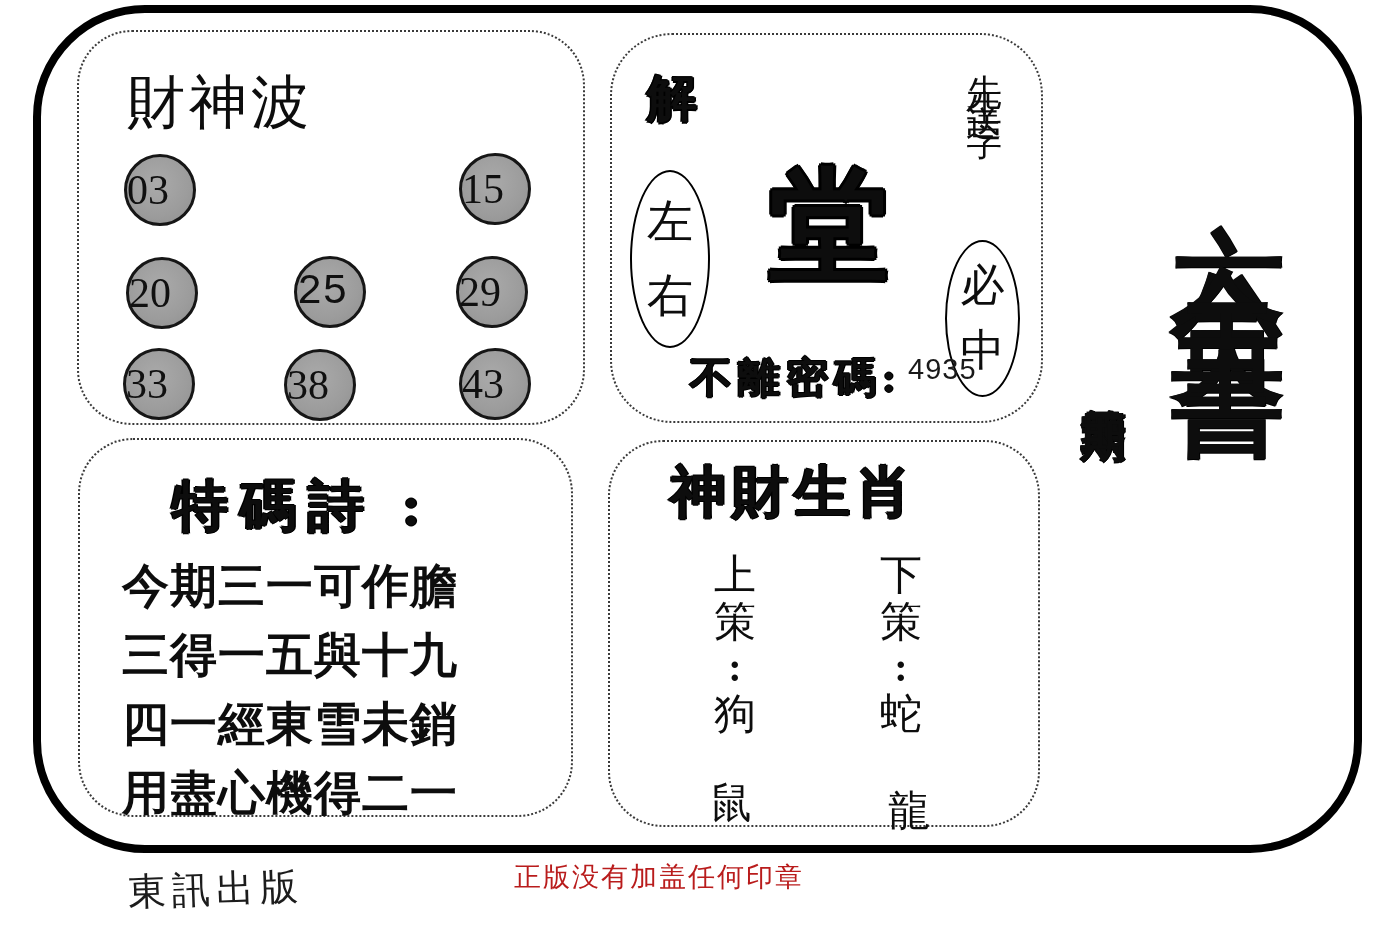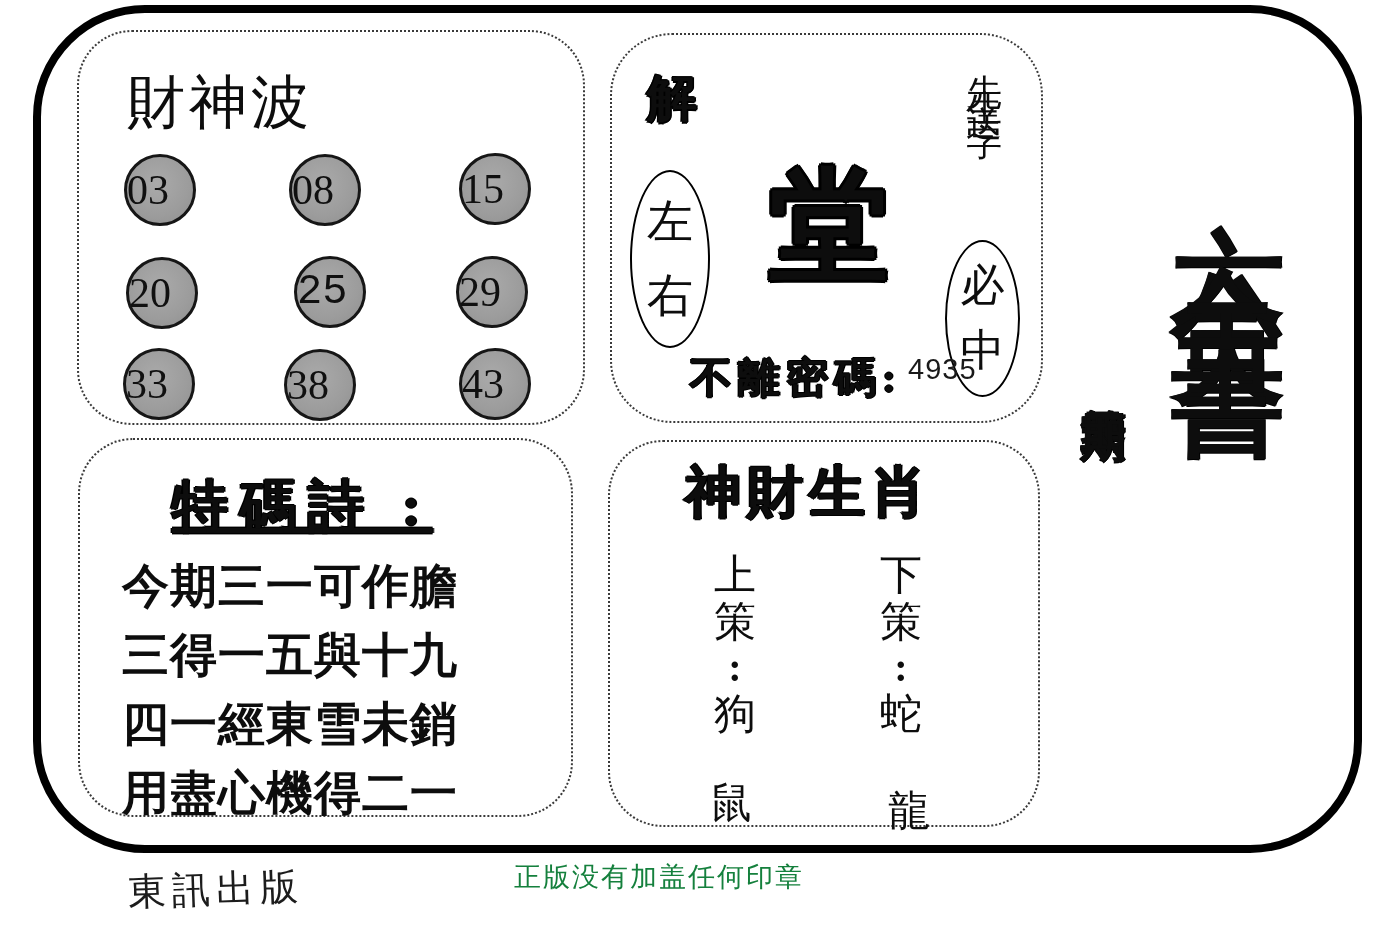--- a/index.html
+++ b/index.html
@@ -75,31 +75,30 @@
     font-weight:bold;
     text-shadow:1.2px 0 #000,-1.2px 0 #000,0 1.2px #000,0 -1.2px #000;
   }
   .code-value{ font-family:var(--sans); font-size:29px; line-height:1; margin-left:6px; margin-bottom:15px; letter-spacing:1px; color:#1a1a1a;}
 
   
   .poem-title{
     position:absolute; left:92px; top:38px; font-size:56px; line-height:1; letter-spacing:12px;
     font-weight:bold;
     text-shadow:1.4px 0 #000,-1.4px 0 #000,0 1.4px #000,0 -1.4px #000;
-    text-decoration:underline;
   }
   .poem-lines{
     position:absolute; left:42px; top:112px;
     font-size:47px; line-height:69px; font-weight:bold; letter-spacing:1px;
     font-family:var(--serif);
   }
 
   
   .zodiac-title{
-    position:absolute; left:75px; top:22px; font-size:56px; line-height:1; letter-spacing:6px;
+    position:absolute; left:60px; top:22px; font-size:56px; line-height:1; letter-spacing:6px;
     font-weight:bold;
     text-shadow:1.4px 0 #000,-1.4px 0 #000,0 1.4px #000,0 -1.4px #000;
   }
   .z-col{
     position:absolute; top:112px; display:flex; flex-direction:column; align-items:center; gap:5px;
     font-size:42px; line-height:1; font-family:var(--serif);
   }
   .z-col .colon{ font-weight:bold; font-size:40px; }
   .z-col-upper{ left:104px; }
   .z-col-lower{ left:270px; }
@@ -131,36 +130,33 @@
     text-shadow:2px 0 var(--red),-2px 0 var(--red),0 2px var(--red),0 -2px var(--red),
                 1.5px 1.5px var(--red),-1.5px 1.5px var(--red),1.5px -1.5px var(--red),-1.5px -1.5px var(--red);
   }
   .publisher{
     position:absolute; left:128px; top:870px; z-index:7;
     font-size:38px; line-height:1; letter-spacing:6px; color:#1c1c1c;
     transform:rotate(-2deg); font-family:var(--serif);
   }
   .stamp-note{
     position:absolute; left:514px; top:864px; z-index:7;
-    font-size:27px; line-height:1; letter-spacing:2px; color:#15803d;
+    font-size:27px; line-height:1; letter-spacing:2px; color:#b91c1c;
     font-family:var(--serif);
   }
 </style>
 </head>
 <body>
 
 <div class="sheet">
 
   <div class="panel caishen">
     <div class="caishen-title">財神波</div>
     <div class="ball b1">
         <span>03</span>
-      </div>
-    <div class="ball b2">
-        <span>08</span>
       </div>
     <div class="ball b3">
         <span>15</span>
       </div>
     <div class="ball b4">
         <span>20</span>
       </div>
     <div class="ball b5">
         <span>25</span>
       </div>

